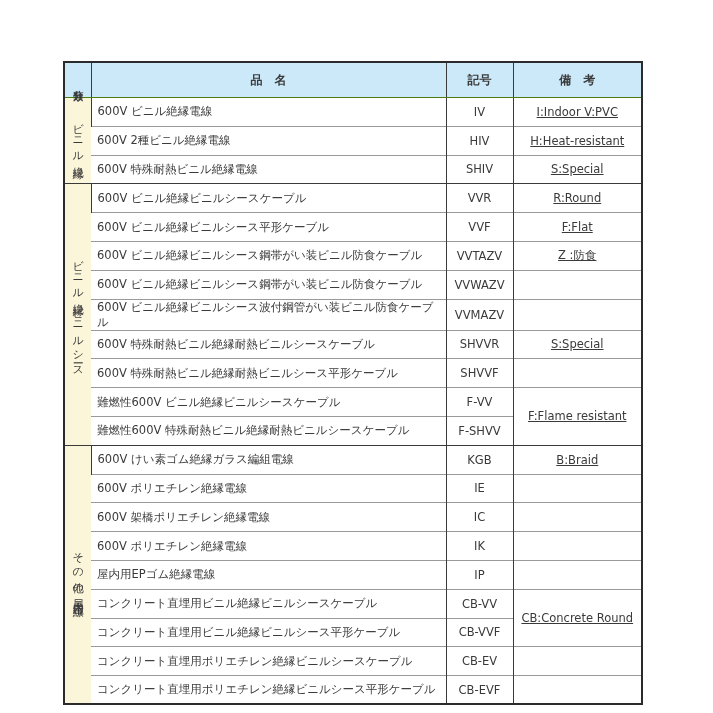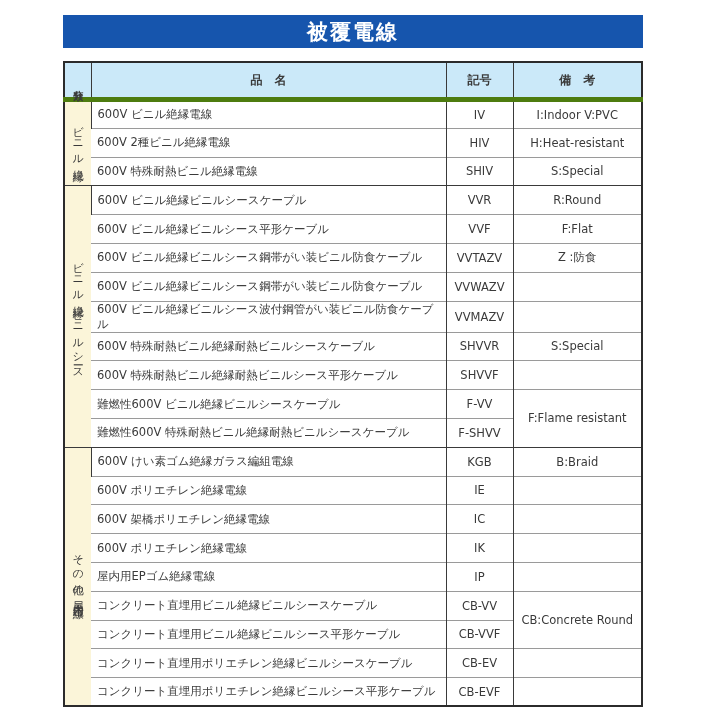--- a/index.html
+++ b/index.html
@@ -49,21 +49,21 @@
   col.c-rem { width: 129px; }
 
   thead th {
     background: #CBE9F9;
     height: 34px;
     font-weight: bold;
     font-size: 12px;
     text-align: center;
     vertical-align: middle;
     border-left: 1px solid #3a3a3a;
-    border-bottom: 5px solid #4d7c0f;
+    border-bottom: 1px solid #4d7c0f;
     padding: 0;
   }
   thead th:first-child { border-left: none; }
   thead th .vert-head {
     writing-mode: vertical-rl;
     text-orientation: upright;
     font-size: 10px;
     line-height: 1;
     letter-spacing: 1px;
     display: inline-block;
@@ -86,30 +86,27 @@
   td.cat-cell .vert {
     writing-mode: vertical-rl;
     text-orientation: upright;
     font-size: 11px;
     letter-spacing: 2px;
     line-height: 1;
     display: inline-block;
   }
   td.name-cell { text-align: left; margin-left: 28px; }
   td.sym-cell { text-align: center; padding: 0 6px; }
-  td.rem-cell { text-align: center; padding: 0 2px; }
+  td.rem-cell { text-align: center; padding: 0 2px; text-decoration: underline; }
 </style>
 </head>
 <body>
 
 <div class="page">
 
-  <div class="title-bar">
-    <span>被覆電線</span>
-  </div>
 
   <table class="wire-table">
     <colgroup>
       <col class="c-cat">
         <col class="c-name">
         <col class="c-sym">
         <col class="c-rem">
     </colgroup>
     <thead>
       <tr>

